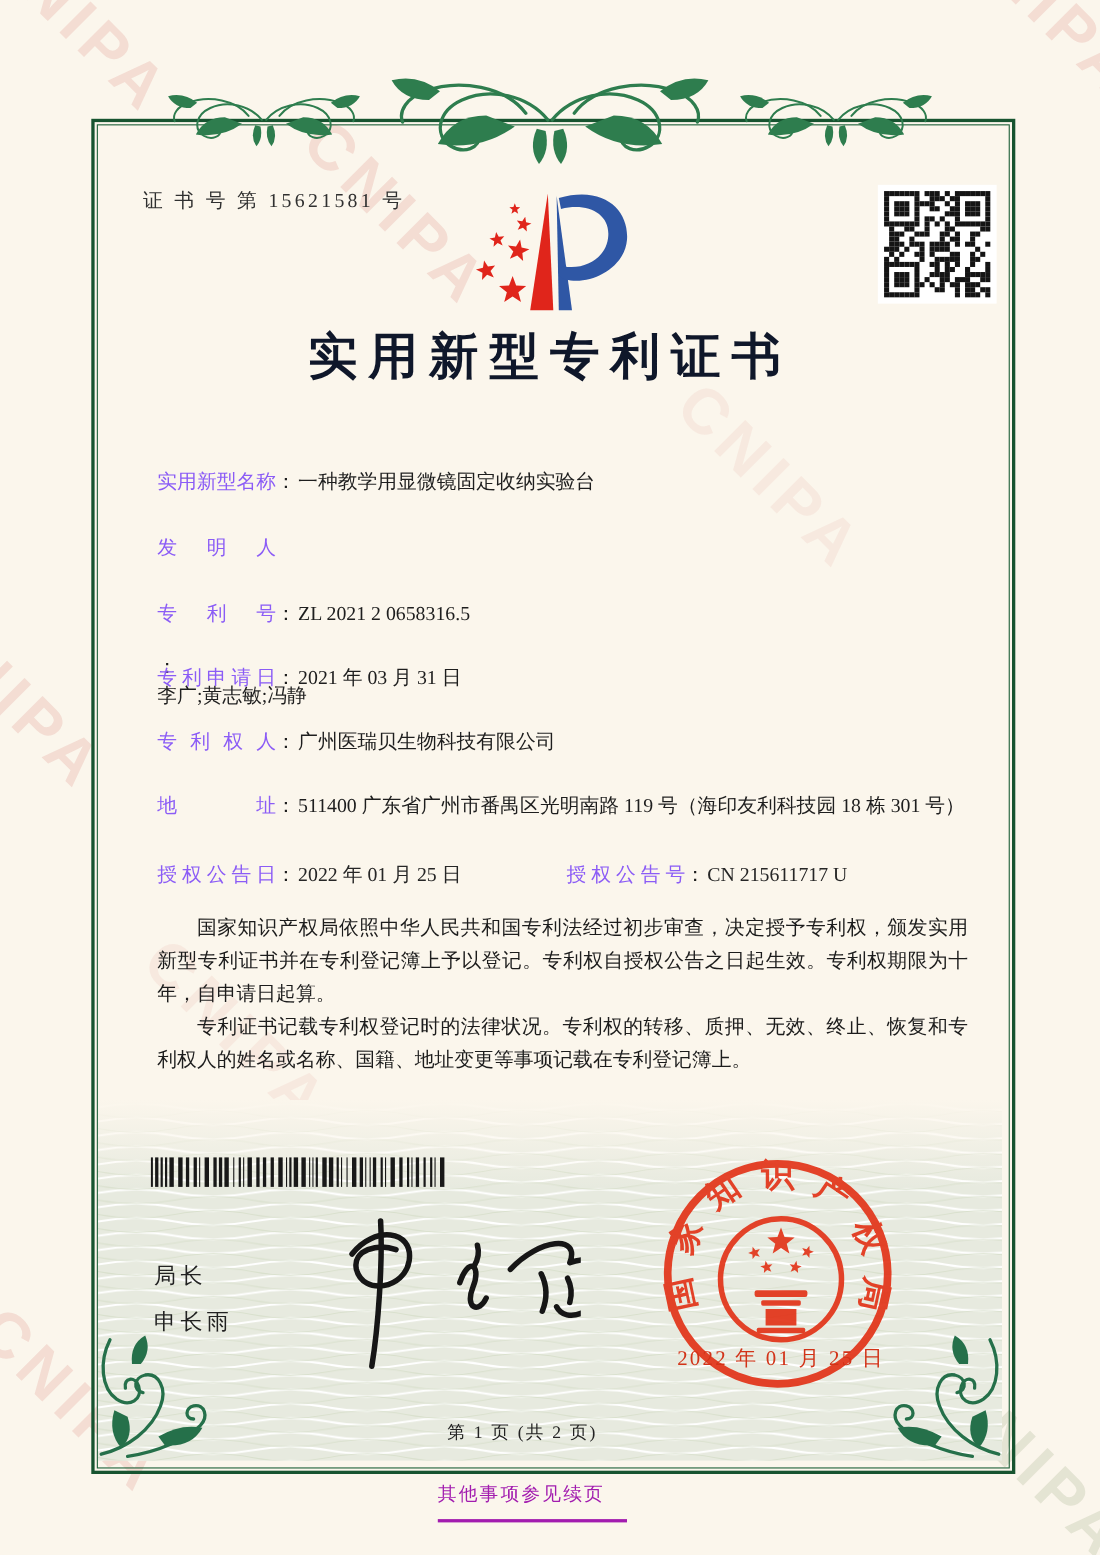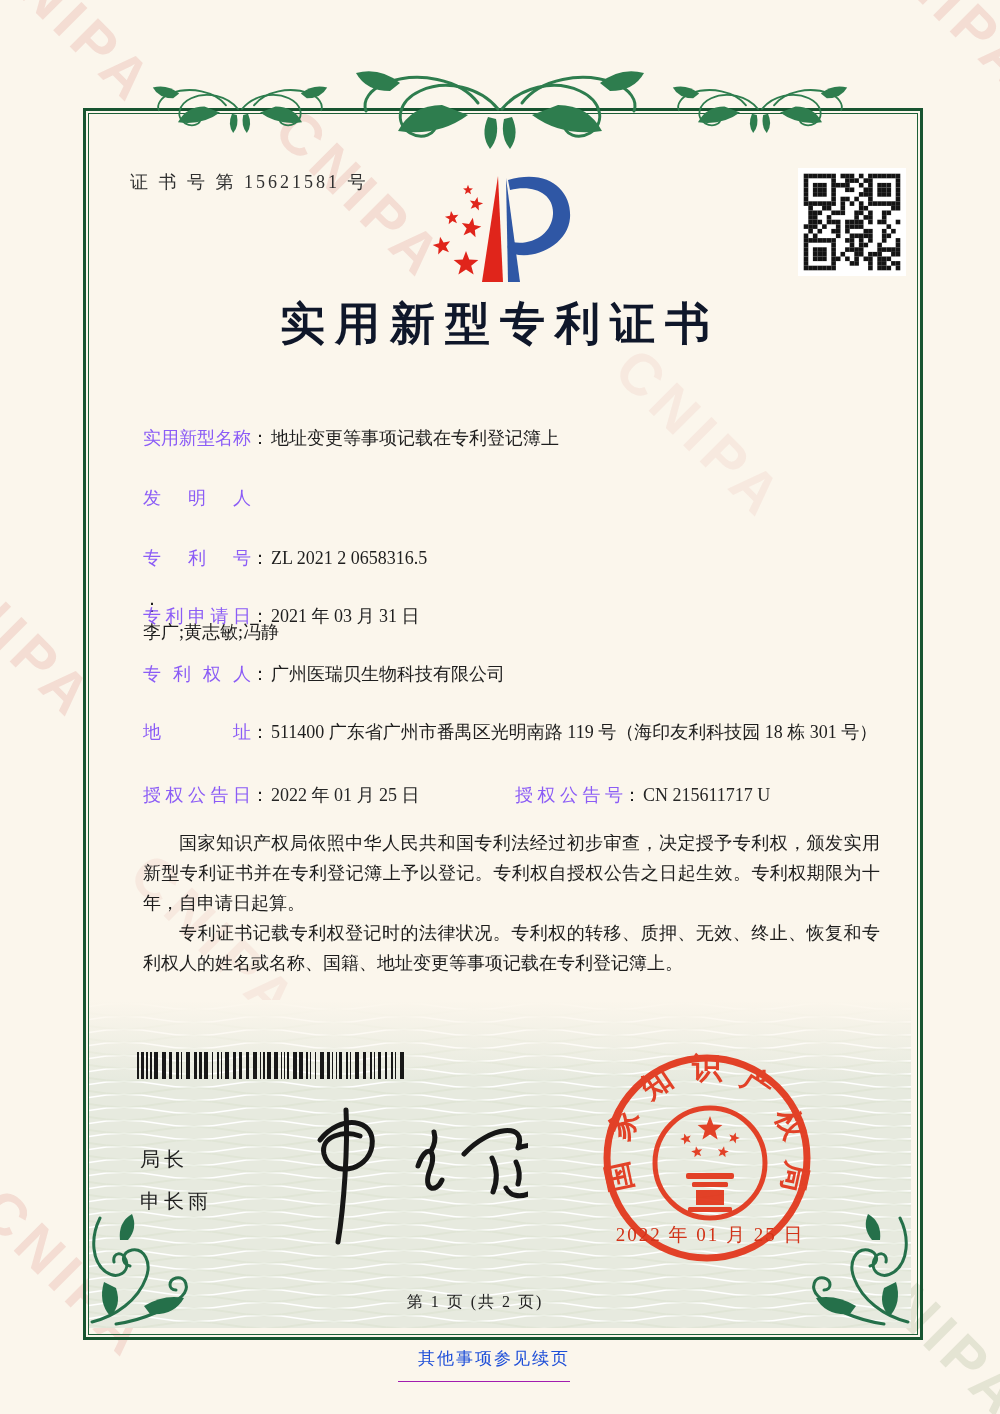--- a/index.html
+++ b/index.html
@@ -52,23 +52,23 @@
   .director-label{position:absolute; left:140px; top:1146px; font-size:20px;
     font-family:Liberation Serif, serif; color:#222; z-index:6; letter-spacing:4px;}
   .director-name{position:absolute; left:140px; top:1188px; font-size:20px;
     font-family:"Liberation Sans","DejaVu Sans",sans-serif; color:#222; z-index:6; letter-spacing:4px;}
   .signature{position:absolute; left:268px; top:1106px; z-index:7;}
   .seal{position:absolute; left:600px; top:1051px; z-index:7;}
   .seal-date{position:absolute; left:612px; top:1222px; width:196px; text-align:center;
     font-size:19px; color:#d23318; letter-spacing:2px; z-index:8;}
   .page-num{position:absolute; left:350px; top:1292px; width:250px; text-align:center;
     font-size:16px; letter-spacing:2px; color:#222; z-index:6;}
-  .footer-note{position:absolute; left:398px; top:1347px; width:172px; text-align:right;
-    font-size:17px; letter-spacing:2px; color:#1d4ed8; z-index:6;
-    padding-bottom:11px; border-bottom:1px solid #a21caf;}
+  .footer-note{position:absolute; left:398px; top:1347px; width:172px; text-align:left;
+    font-size:17px; letter-spacing:2px; color:#a21caf; z-index:6;
+    padding-bottom:11px; border-bottom:3px solid #a21caf;}
 </style>
 </head>
 <body>
 
 <div class="page">
 
   <span class="wm" style="left:-35px; top:-15px;">CNIPA</span>
   <span class="wm" style="left:255px; top:160px;">CNIPA</span>
   <span class="wm" style="left:845px; top:-30px;">CNIPA</span>
   <span class="wm light" style="left:595px; top:400px;">CNIPA</span>
@@ -400,21 +400,21 @@
     <polygon points="80,12 85,118 64,118" fill="#e0251b"></polygon>
     <polygon points="88,14 102,118 90,118" fill="#2f57a5"></polygon>
     <path d="M90,16 C132,4 154,28 152,54 C150,80 118,96 96,90 C89,88 87,80 94,78 C114,82 134,70 135,50 C136,30 116,20 92,26 Z" fill="#2f57a5"></path>
   </svg>
 
   <div class="title">实用新型专利证书</div>
 
   <div class="field-row" style="top:425px;">
     <span class="flabel">实用新型名称</span>
       <span class="fcolon">：</span>
-      <span class="fvalue">地址变更等事项记载在专利登记簿上</span>
+      <span class="fvalue">一种教学用显微镜固定收纳实验台</span>
   </div>
   <div class="field-row" style="top:485px;flex-direction:column;">
     <span class="flabel">发明人</span>
       <span class="fcolon">：</span>
       <span class="fvalue">李广;黄志敏;冯静</span>
   </div>
   <div class="field-row" style="top:545px;">
     <span class="flabel">专利号</span>
       <span class="fcolon">：</span>
       <span class="fvalue">ZL 2021 2 0658316.5</span>

